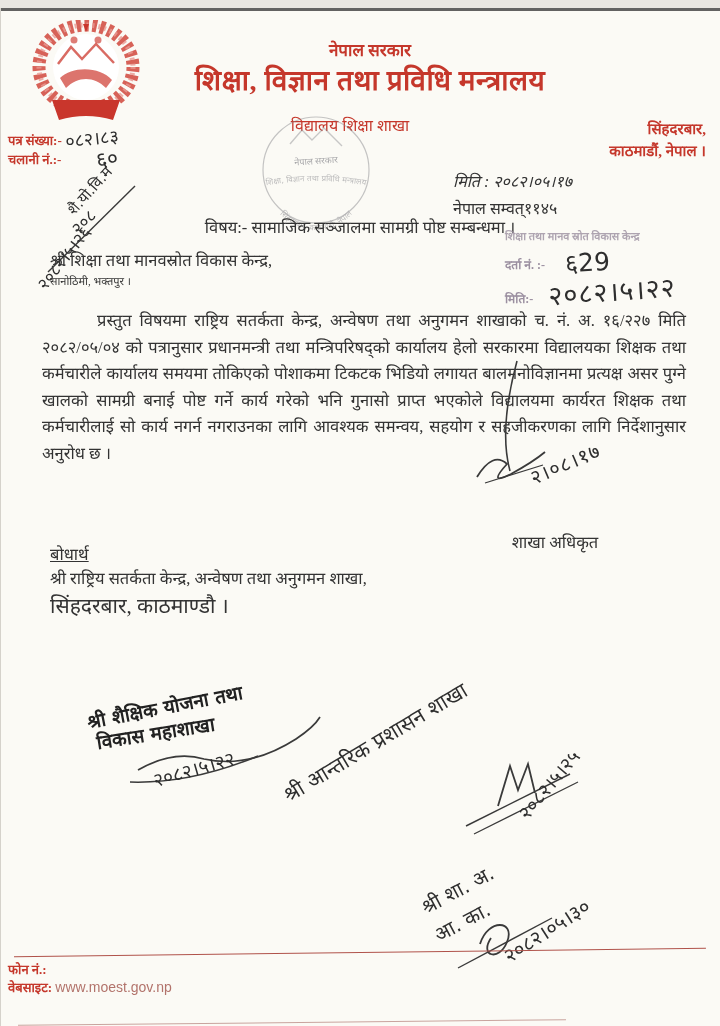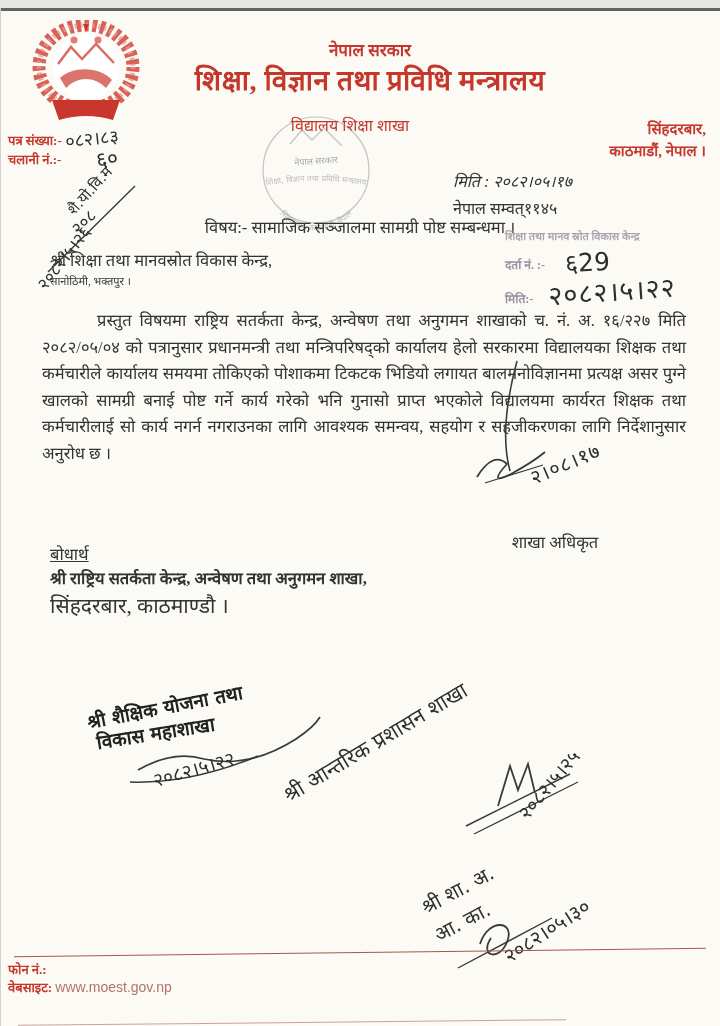--- a/index.html
+++ b/index.html
@@ -29,21 +29,21 @@
   .sambat{left:453px;top:189px;font-size:16px;}
   .subject{left:140px;top:207px;width:440px;font-size:16.5px;}
   .recip1{left:50px;top:240px;font-size:16.5px;}
   .recip2{left:50px;top:265px;font-size:11px;}
   .regstamp-title{left:505px;top:220px;width:210px;font-size:11px;font-weight:bold;opacity:.8;}
   .reg-label{font-size:12px;font-weight:bold;}
   .bodytext{left:42px;top:300px;width:644px;font-size:16.5px;line-height:26.5px;text-align:justify;text-indent:55px;}
   .sig-name{left:470px;top:496px;width:170px;font-size:16.5px;text-align:center;}
   .sig-title{left:470px;top:522px;width:170px;font-size:16.5px;text-align:center;}
   .cc-head{left:50px;top:534px;font-size:16.5px;text-decoration:underline;}
-  .cc1{left:50px;top:558px;font-size:16.5px;font-weight:bold;}
+  .cc1{left:50px;top:558px;font-size:16.5px;}
   .cc2{left:50px;top:583px;font-size:21px;}
   .note-bold{font-weight:bold;font-size:19px;color:#222;}
   .footer-line1{left:14px;top:944px;width:692px;border-top:1.6px solid #b0524a;transform:rotate(-0.7deg);}
   .footer-line2{left:18px;top:1014px;width:548px;border-top:1px solid #c9a49e;transform:rotate(-0.6deg);}
   .phone-row{left:8px;top:952px;font-size:13px;font-weight:bold;}
   .web-row{left:8px;top:970px;font-size:13px;font-weight:bold;}
   .web-url{color:#b2736b;font-weight:normal;font-size:14px;font-family:"Liberation Sans",sans-serif;}
 </style>
 </head>
 <body>

